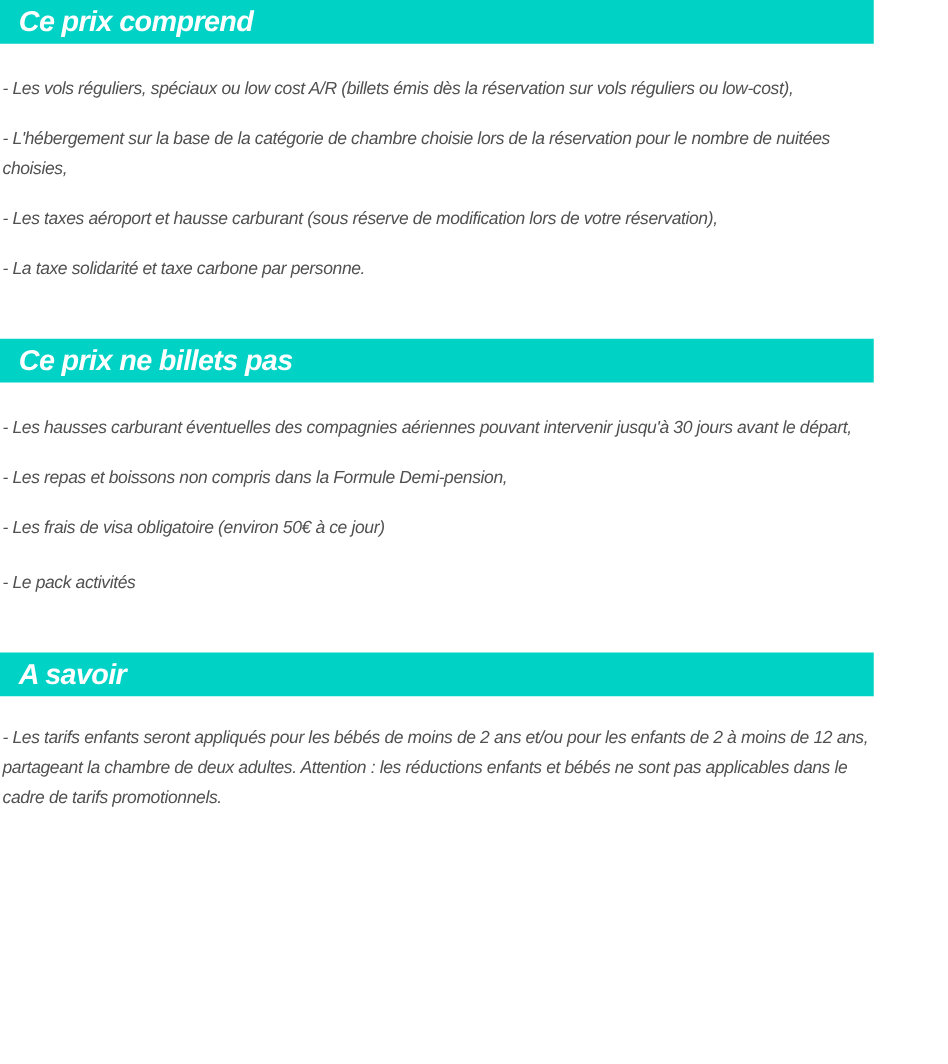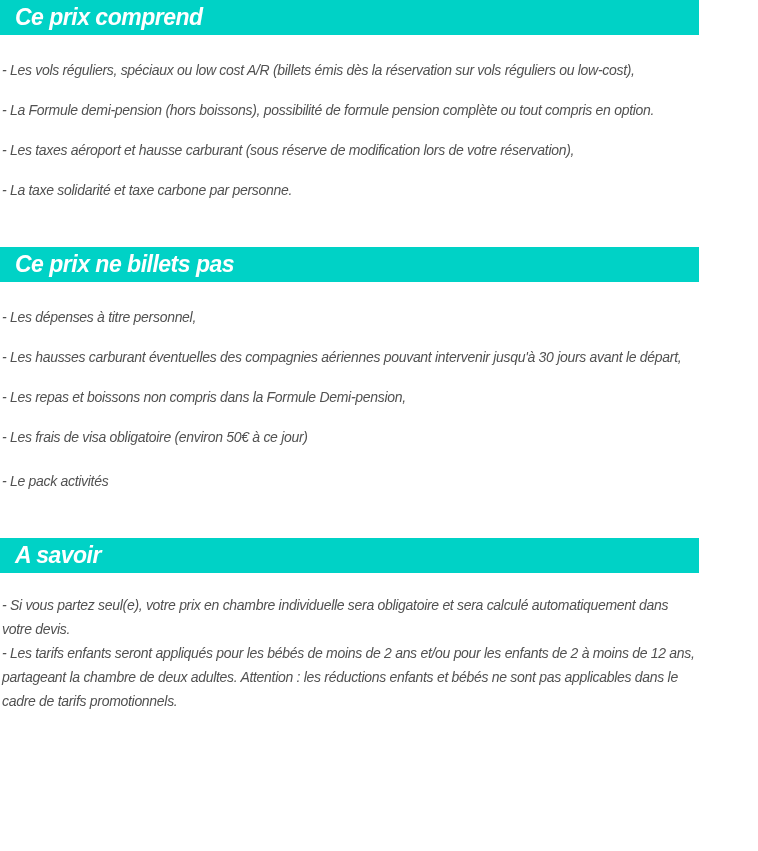--- a/index.html
+++ b/index.html
@@ -55,42 +55,40 @@
 <body>
 
 <div class="page">
 
   <section>
     <div class="section-bar">
       <h2 class="bar-title">Ce prix comprend</h2>
     </div>
     <div class="items">
       <p class="item">- Les vols réguliers, spéciaux ou low cost A/R (billets émis dès la réservation sur vols réguliers ou low-cost),</p>
-      <p class="item">- La Formule demi-pension (hors boissons), possibilité de formule pension complète ou tout compris en option.</p>
+      <p class="item">- L'hébergement sur la base de la catégorie de chambre choisie lors de la réservation pour le nombre de nuitées choisies,</p>
       <p class="item">- Les taxes aéroport et hausse carburant (sous réserve de modification lors de votre réservation),</p>
       <p class="item">- La taxe solidarité et taxe carbone par personne.</p>
     </div>
   </section>
 
   <section>
     <div class="section-bar">
       <h2 class="bar-title">Ce prix ne billets pas</h2>
     </div>
     <div class="items">
-      <p class="item">- Les dépenses à titre personnel,</p>
       <p class="item">- Les hausses carburant éventuelles des compagnies aériennes pouvant intervenir jusqu'à 30 jours avant le départ,</p>
       <p class="item">- Les repas et boissons non compris dans la Formule Demi-pension,</p>
       <p class="item">- Les frais de visa obligatoire (environ 50€ à ce jour)</p>
       <p class="item item--gap">- Le pack activités</p>
     </div>
   </section>
 
   <section>
     <div class="section-bar">
       <h2 class="bar-title">A savoir</h2>
     </div>
     <div class="items items--tight">
-      <p class="item">- Si vous partez seul(e), votre prix en chambre individuelle sera obligatoire et sera calculé automatiquement dans votre devis.</p>
       <p class="item">- Les tarifs enfants seront appliqués pour les bébés de moins de 2 ans et/ou pour les enfants de 2 à moins de 12 ans, partageant la chambre de deux adultes. Attention : les réductions enfants et bébés ne sont pas applicables dans le cadre de tarifs promotionnels.</p>
     </div>
   </section>
 
 </div>
 
 </body></html>

